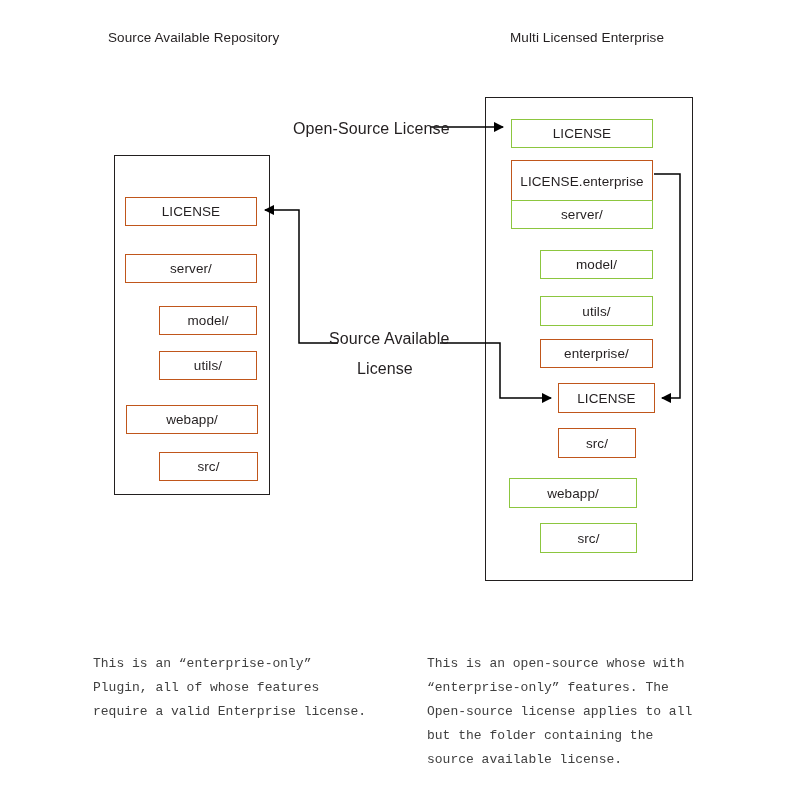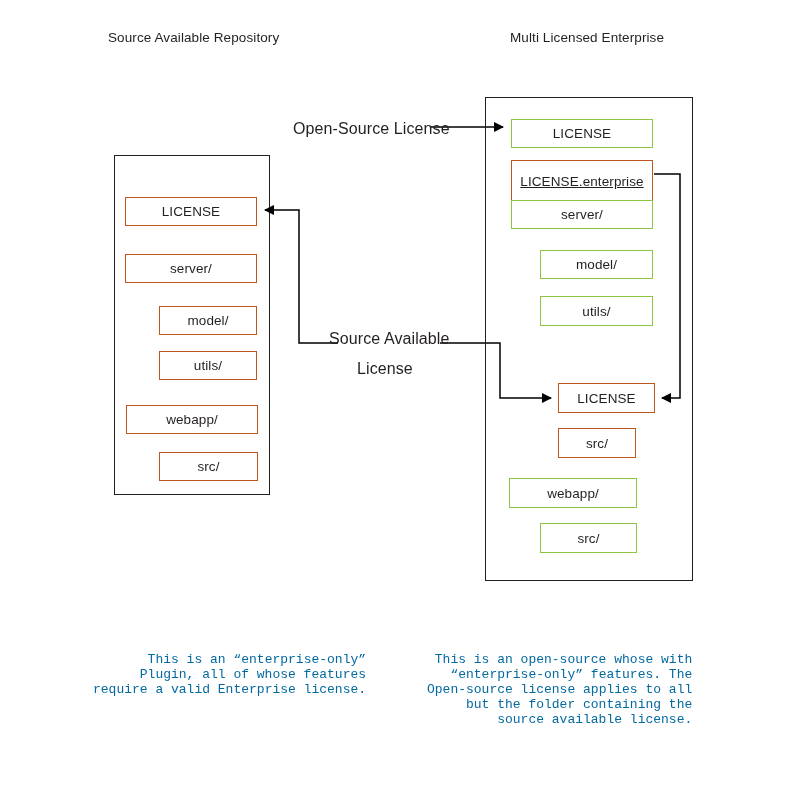--- a/index.html
+++ b/index.html
@@ -46,24 +46,23 @@
     position: absolute;
     font-size: 16px;
     color: #231f20;
     white-space: nowrap;
     letter-spacing: 0.1px;
   }
   .caption {
     position: absolute;
     font-family: "Liberation Mono", "DejaVu Sans Mono", monospace;
     font-size: 13px;
-    line-height: 15px;
-    color: #0369a1;
+    line-height: 24px;
+    color: #404040;
     white-space: pre;
-    text-align: right;
   }
   svg.wires {
     position: absolute;
     left: 0;
     top: 0;
     width: 788px;
     height: 801px;
     pointer-events: none;
   }
 </style>
@@ -79,24 +78,25 @@
   <div class="panel" style="left:485px; top:97px; width:208px; height:484px;"></div>
 
   <div class="node" style="left:125px; top:197px; width:132px; height:29px;">LICENSE</div>
   <div class="node" style="left:125px; top:254px; width:132px; height:29px;">server/</div>
   <div class="node" style="left:159px; top:306px; width:98px; height:29px;">model/</div>
   <div class="node" style="left:159px; top:351px; width:98px; height:29px;">utils/</div>
   <div class="node" style="left:126px; top:405px; width:132px; height:29px;">webapp/</div>
   <div class="node" style="left:159px; top:452px; width:99px; height:29px;">src/</div>
 
   <div class="node green" style="left:511px; top:119px; width:142px; height:29px;">LICENSE</div>
-  <div class="node" style="left:511px; top:160px; width:142px; height:42px;text-decoration:underline;">LICENSE.enterprise</div>
+  <div class="node" style="left:511px; top:160px; width:142px; height:42px;">LICENSE.enterprise</div>
   <div class="node green" style="left:511px; top:200px; width:142px; height:29px;">server/</div>
   <div class="node green" style="left:540px; top:250px; width:113px; height:29px;">model/</div>
   <div class="node green" style="left:540px; top:296px; width:113px; height:30px;">utils/</div>
+  <div class="node" style="left:540px; top:339px; width:113px; height:29px;">enterprise/</div>
   <div class="node" style="left:558px; top:383px; width:97px; height:30px;">LICENSE</div>
   <div class="node" style="left:558px; top:428px; width:78px; height:30px;">src/</div>
   <div class="node green" style="left:509px; top:478px; width:128px; height:30px;">webapp/</div>
   <div class="node green" style="left:540px; top:523px; width:97px; height:30px;">src/</div>
 
   <svg class="wires" viewBox="0 0 788 801">
     <defs>
       <marker id="arrow" viewBox="0 0 10 10" refX="9" refY="5" markerWidth="7" markerHeight="7" orient="auto-start-reverse">
         <path d="M 0 0 L 10 5 L 0 10 z" fill="#000000"></path>
       </marker>

